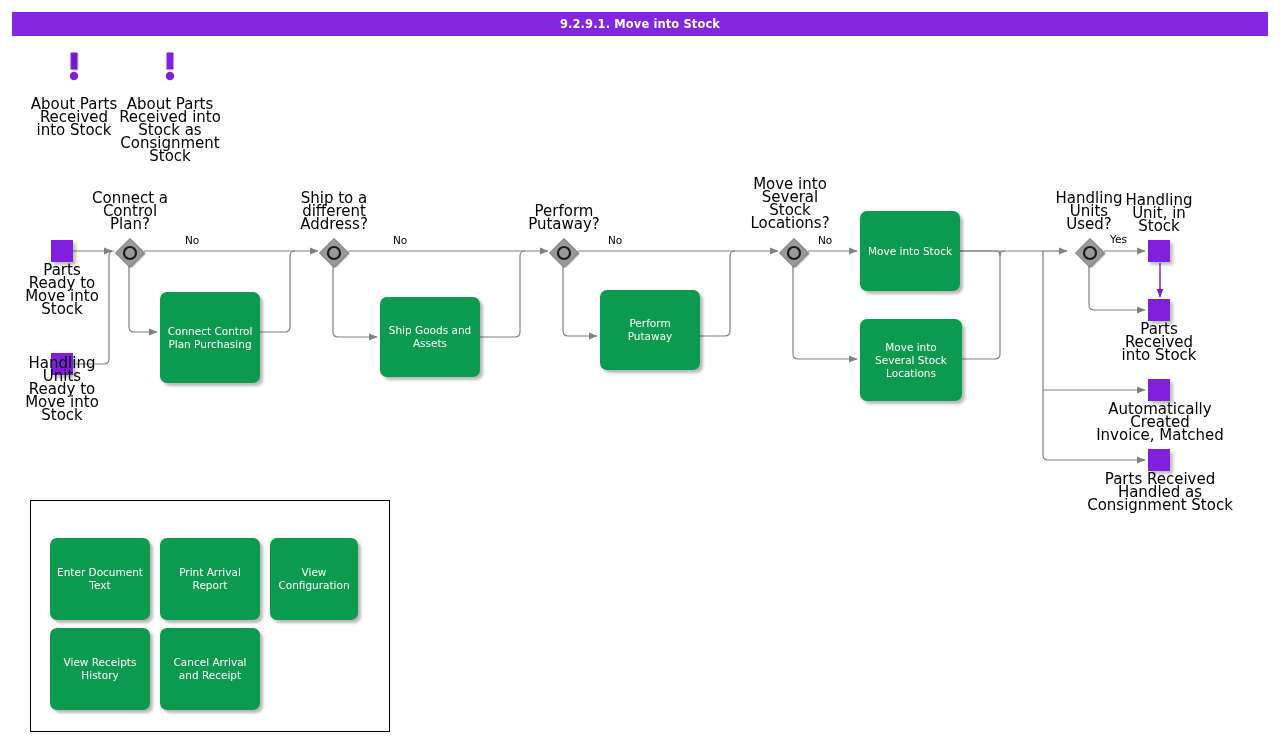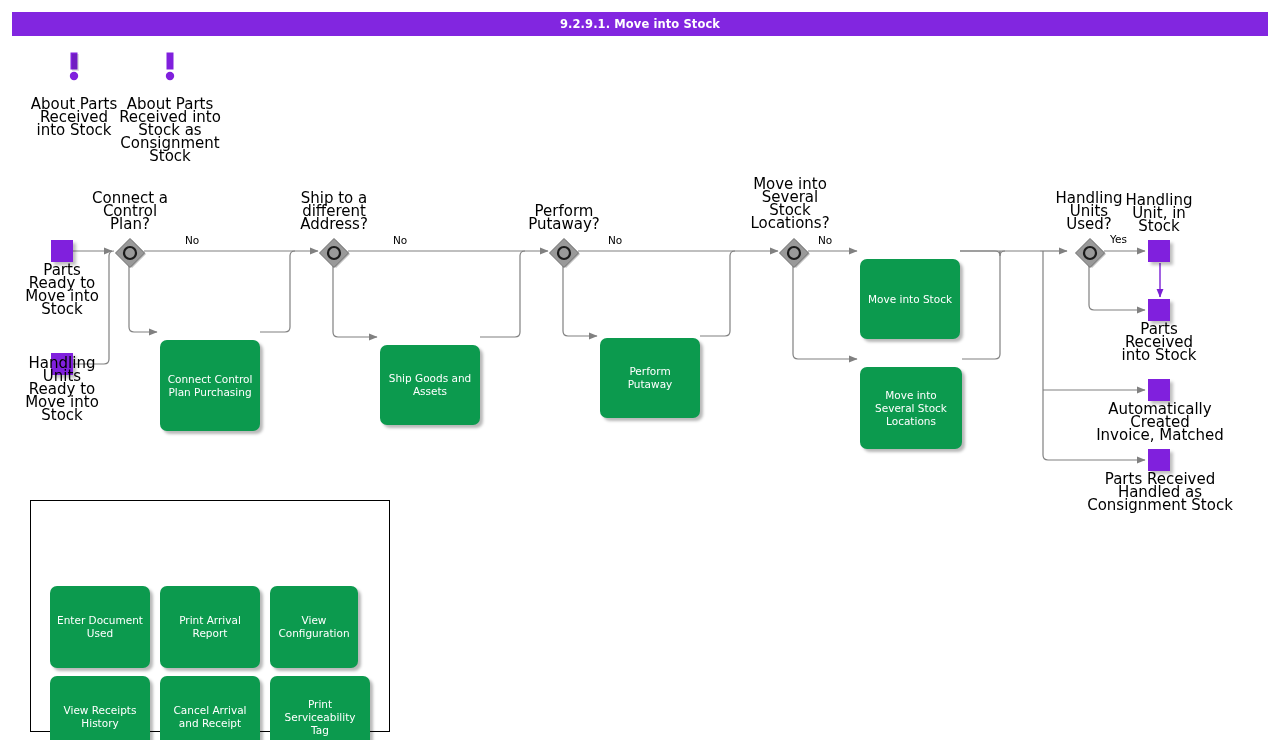--- a/index.html
+++ b/index.html
@@ -26,21 +26,21 @@
   
   .node{position:absolute;}
 
   .activity{
     background:#0c9a4e;
     border-radius:7px;
     box-shadow:3px 3px 3px rgba(0,0,0,.28);
     color:#ffffff;
     display:flex;align-items:center;justify-content:center;text-align:center;
     font-size:10.5px;line-height:13px;
-    padding:2px 6px;box-sizing:border-box;margin-top:48px;
+    padding:2px 6px;box-sizing:border-box;
   }
 
   .startsq{
     width:22px;height:22px;background:#8020dd;
     box-shadow:3px 3px 3px rgba(0,0,0,.25);
   }
 
   .gateway{width:28px;height:28px;}
 
   .nodelabel{
@@ -260,38 +260,33 @@
 Invoice, Matched</div>
 
   <div class="node startsq" style="left:1148px;top:449px;"></div>
   <div class="nodelabel" style="left:1075px;top:473px;width:170px;">Parts Received Handled as
 Consignment Stock</div>
 
   <div id="ga-frame"></div>
 
   <div class="node activity" style="left:50px;top:538px;width:100px;height:82px;">
     <span style="white-space:pre-line;">Enter Document
-Used</span>
+Text</span>
   </div>
   <div class="node activity" style="left:160px;top:538px;width:100px;height:82px;">
     <span style="white-space:pre-line;">Print Arrival
 Report</span>
   </div>
   <div class="node activity" style="left:270px;top:538px;width:88px;height:82px;">
     <span style="white-space:pre-line;">View
 Configuration</span>
   </div>
 
   <div class="node activity" style="left:50px;top:628px;width:100px;height:82px;">
     <span style="white-space:pre-line;">View Receipts
 History</span>
   </div>
   <div class="node activity" style="left:160px;top:628px;width:100px;height:82px;">
     <span style="white-space:pre-line;">Cancel Arrival
 and Receipt</span>
   </div>
-  <div class="node activity" style="left:270px;top:628px;width:100px;height:82px;">
-    <span style="white-space:pre-line;">Print
-Serviceability
-Tag</span>
-  </div>
 
 </div>
 
 </body></html>

